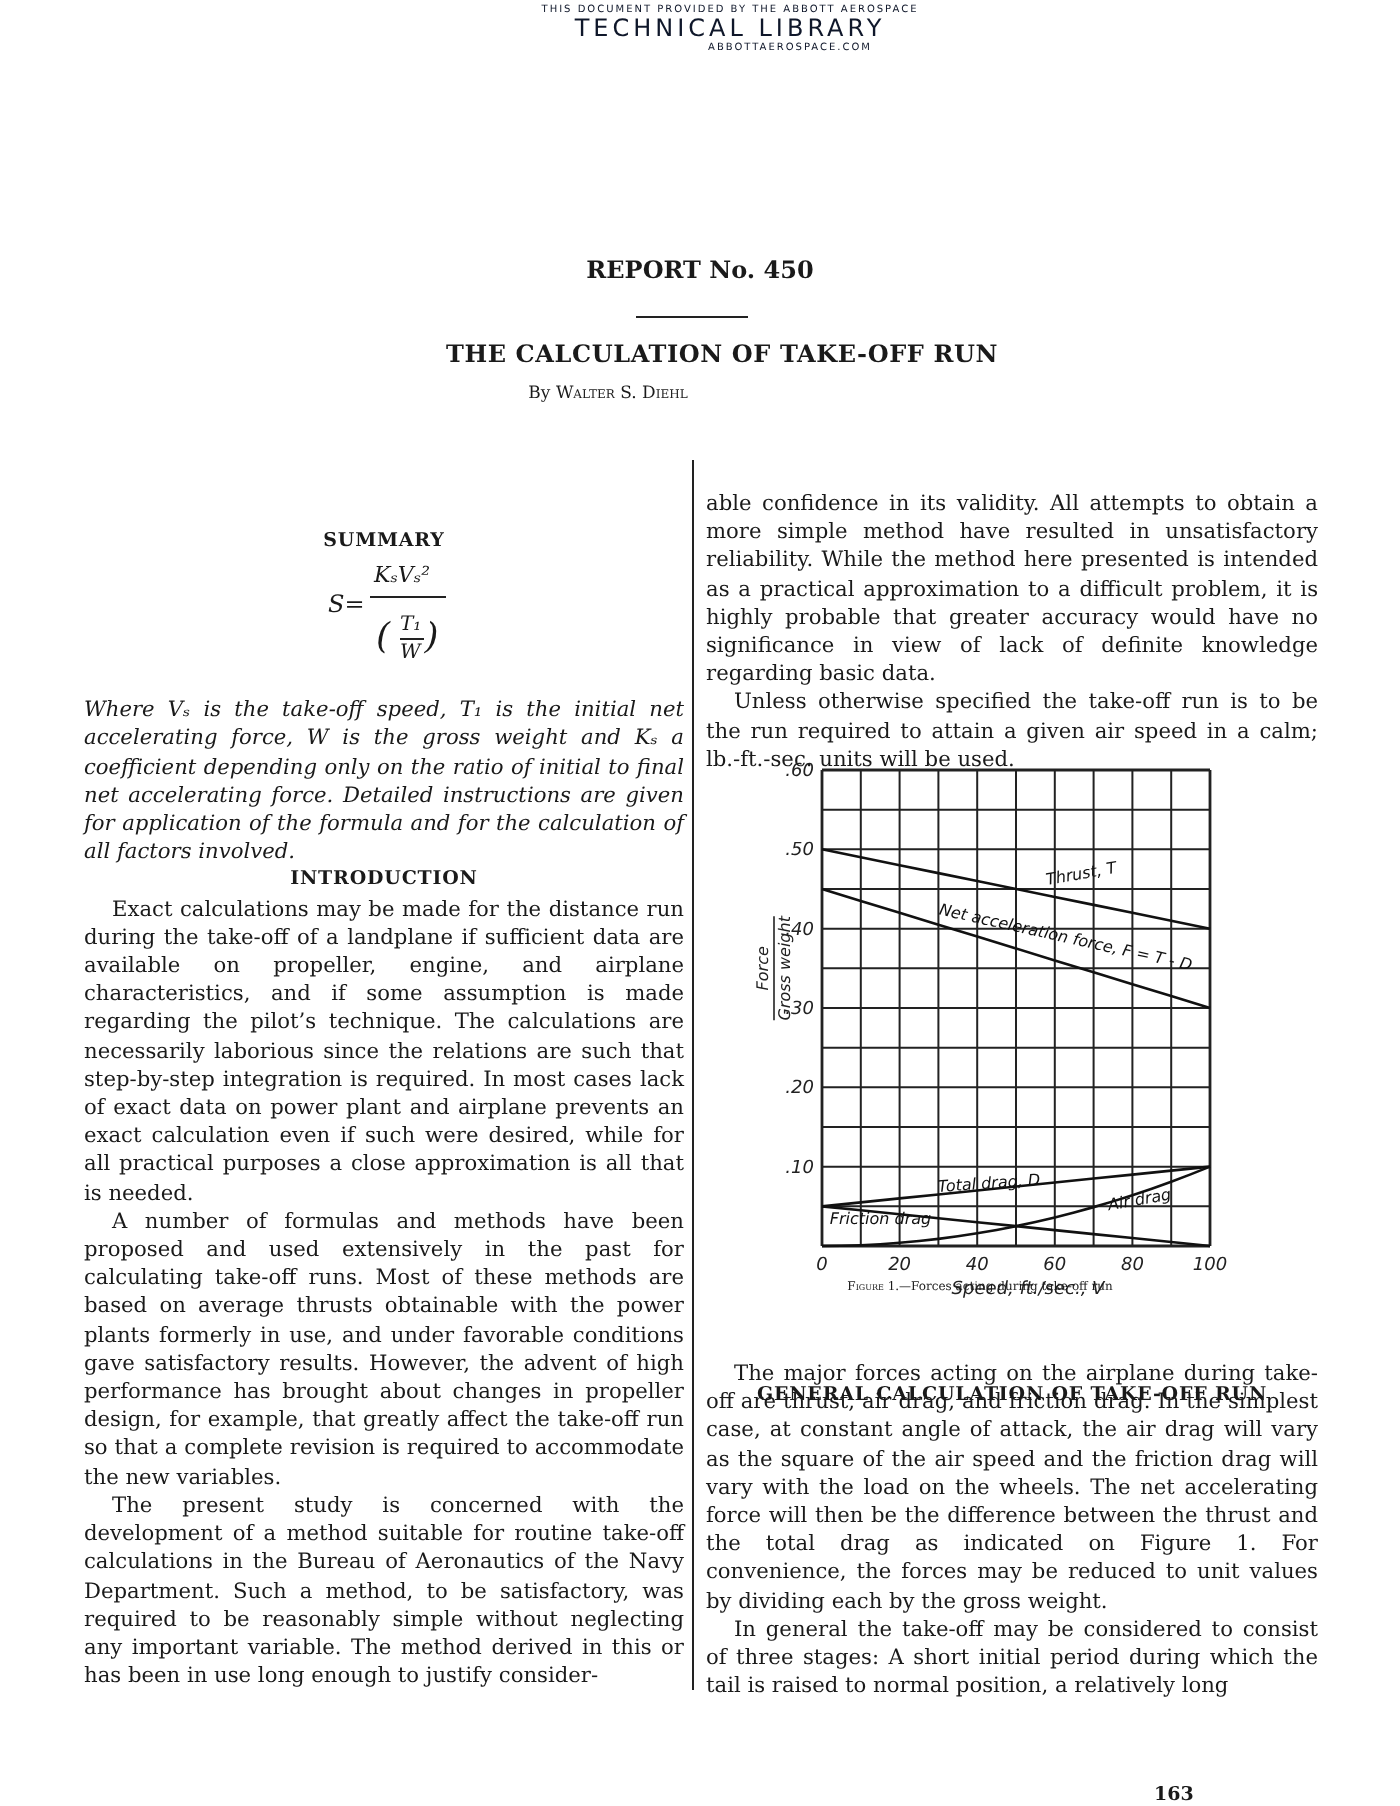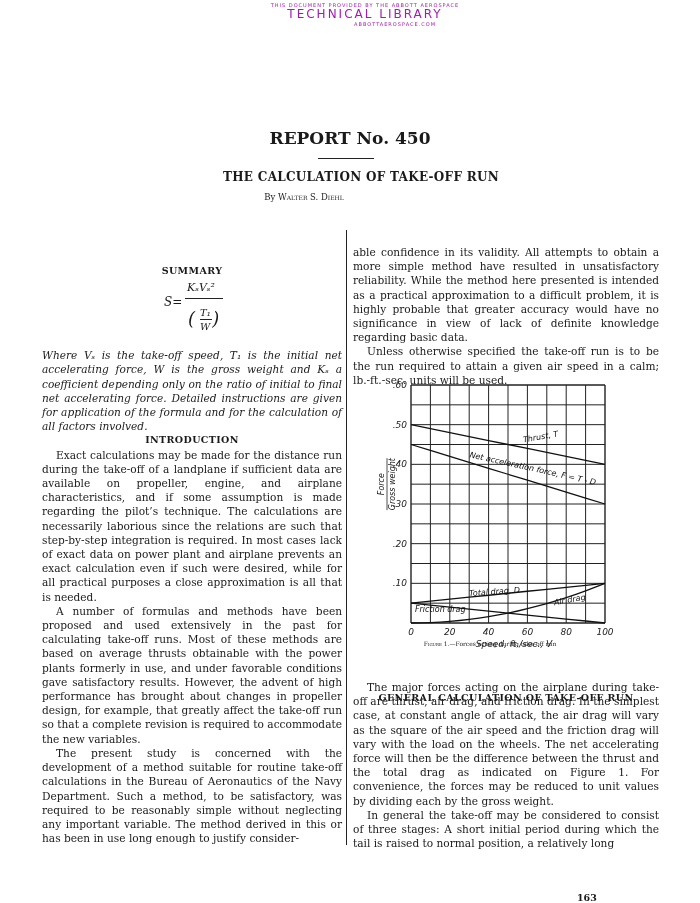--- a/index.html
+++ b/index.html
@@ -1,23 +1,23 @@
 <!DOCTYPE html>
 <html><head>
 <meta charset="utf-8">
 <style>
   html, body { margin:0; padding:0; background:#ffffff; }
   body { width:700px; height:903px; position:relative; overflow:hidden;
          font-family:"DejaVu Serif", serif; color:#1a1a1a; }
-  .watermark { position:absolute; top:2px; left:270px; width:190px; text-align:center; color:#a21caf; }
+  .watermark { position:absolute; top:2px; left:270px; width:190px; text-align:center; color:#0f172a; }
   .wm-top { font-family:"DejaVu Sans", sans-serif; font-size:5px; letter-spacing:1px; }
   .wm-main { font-family:"DejaVu Sans", sans-serif; font-size:12px; letter-spacing:2px; line-height:13px; }
   .wm-url { font-family:"DejaVu Sans", sans-serif; font-size:5px; letter-spacing:1px; margin-left:60px; }
   .report-no { position:absolute; top:128px; left:0; width:700px; text-align:center;
-               font-size:17px; font-weight:bold; }
+               font-size:12px; font-weight:bold; }
   .title-rule { position:absolute; top:158px; left:318px; width:56px; border-top:1px solid #222; }
   .title { position:absolute; top:170px; left:0; width:700px; text-align:center; font-size:12px; font-weight:bold; letter-spacing:0.3px;padding-left:11px; }
   .author { position:absolute; top:192px; left:0; width:608px; text-align:center; font-size:8.5px; }
   .author .sc { font-variant:small-caps; }
   .col { position:absolute; font-size:10.6px; line-height:14.2px; text-align:justify; }
   .col-left { left:42px; top:233px; width:300px;margin-top:31px; }
   .col-right { left:353px; top:245px; width:306px; }
   .col-divider { position:absolute; left:346px; top:230px; height:615px; border-left:1px solid #222; }
   .head { text-align:center; font-weight:bold; font-size:9.5px; letter-spacing:0.4px; margin:0; }
   .italic { font-style:italic; }

